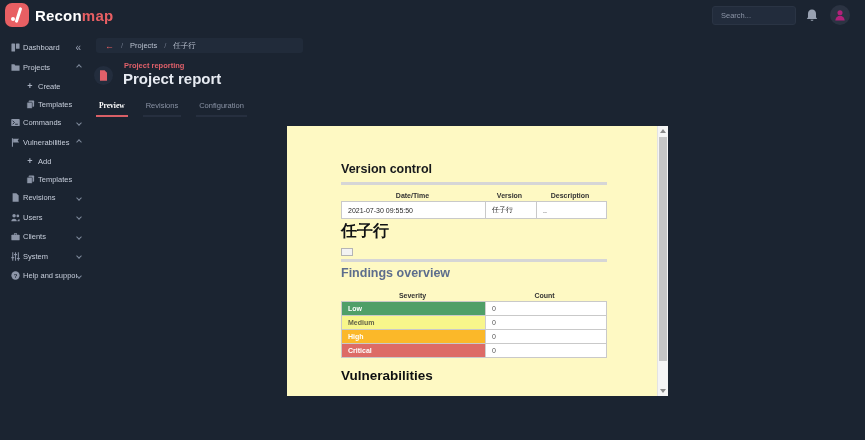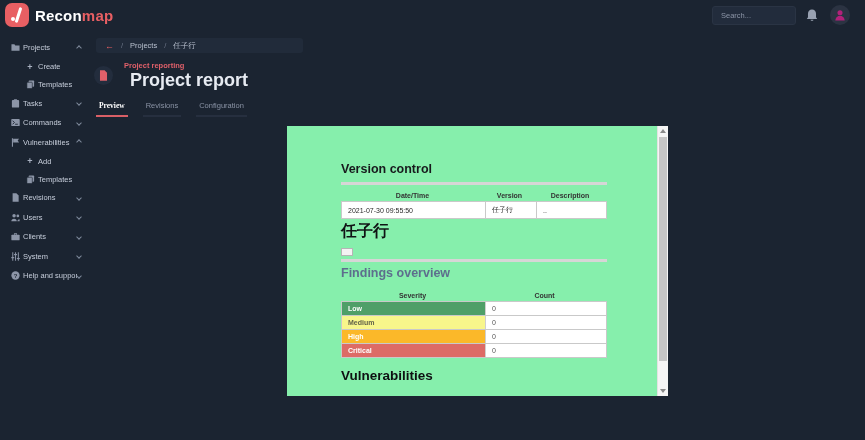--- a/index.html
+++ b/index.html
@@ -44,28 +44,28 @@
   .breadcrumb { position:absolute; left:96px; top:38px; width:207px; height:15px;
     background:#212b3a; border-radius:3px; display:flex; align-items:center; gap:7px;
     padding:0 9px; font-size:7.5px; color:#aab2c2; }
   .breadcrumb .back { color:#e85f63; font-size:9px; cursor:pointer; }
   .breadcrumb .sep { color:#6b7486; }
   .breadcrumb .crumb { color:#b9c1cf; cursor:pointer; }
 
   .title-icon { position:absolute; left:94px; top:66px; width:19px; height:19px; border-radius:50%;
     background:#232d3d; display:flex; align-items:center; justify-content:center; }
   .eyebrow { position:absolute; left:124px; top:61px; font-size:7.5px; color:#e0606a;font-weight:bold; }
-  .page-title { position:absolute; left:130px; top:70px; font-size:18px; font-weight:bold; color:#e7ebf2; }
+  .page-title { position:absolute; left:123px; top:70px; font-size:15px; font-weight:bold; color:#e7ebf2; }
 
   .tabs { position:absolute; left:96px; top:99px; display:flex; gap:15px; }
   .tab { font-size:7.5px; padding:2px 3px 5px 3px; border-bottom:2px solid #262f3f; color:#8a93a5; cursor:pointer; }
   .tab.active { color:#ffffff; font-weight:bold; border-bottom-color:#d95f66;font-family:Liberation Serif, serif; }
 
   
-  .panel { position:absolute; left:287px; top:126px; width:381px; height:270px; background:#86efac; }
+  .panel { position:absolute; left:287px; top:126px; width:381px; height:270px; background:#fef9c3; }
   .panel-h2 { position:absolute; left:54px; font-size:12.5px; font-weight:bold; color:#17191c; }
   .hr { position:absolute; left:54px; width:266px; height:3px; background:#d6d6d6; }
 
   .tbl { position:absolute; left:54px; width:266px; font-size:7px; }
   .tbl .hdr { display:grid; }
   .tbl .hdr span { text-align:center; font-weight:bold; color:#333; padding:3px 0; }
   .tbl .row { display:grid; border:1px solid #c9c9c9; margin-top:-1px; background:#fff; }
   .tbl .cell { padding:0 0 0 6px; display:flex; align-items:center; color:#2a2a2a; }
   .t1 .hdr, .t1 .row { grid-template-columns:143px 51px 70px; }
   .t1 .row { height:18px; }
@@ -110,20 +110,30 @@
   <div class="avatar">
     <svg width="12" height="12" viewBox="0 0 10 10" fill="#b1217a">
       <circle cx="5" cy="3.1" r="2.1"></circle>
       <path d="M1.1 9.6 a3.9 3.9 0 0 1 7.8 0 z"></path>
     </svg>
   </div>
 </div>
 
 <div class="sidebar">
 
+  <div class="nav-item">
+    <span class="nav-icon">
+      <svg width="9" height="9" viewBox="0 0 10 10" fill="#8c95a7">
+          <rect x="0.5" y="0.5" width="4" height="9" rx="0.6"></rect>
+          <rect x="5.5" y="0.5" width="4" height="6" rx="0.6"></rect>
+        </svg>
+    </span>
+    <span class="nav-label">Dashboard</span>
+    <span class="collapse-glyph">«</span>
+  </div>
 
   <div class="nav-item">
     <span class="nav-icon">
       <svg width="9" height="9" viewBox="0 0 10 10" fill="#8c95a7">
           <path d="M0.5 1.5 h3.3 l1 1.2 h4.7 v6 h-9 z"></path>
         </svg>
     </span>
     <span class="nav-label">Projects</span>
     <span class="chev up"></span>
   </div>
@@ -138,30 +148,20 @@
   <div class="nav-item child">
     <span class="nav-icon">
       <svg width="9" height="9" viewBox="0 0 10 10" fill="#8c95a7">
           <rect x="3" y="0.5" width="6" height="7" rx="0.8"></rect>
           <rect x="1" y="2.5" width="6" height="7" rx="0.8" stroke="#1b2431" stroke-width="0.7"></rect>
         </svg>
     </span>
     <span class="nav-label">Templates</span>
   </div>
 
-  <div class="nav-item">
-    <span class="nav-icon">
-      <svg width="9" height="9" viewBox="0 0 10 10" fill="#8c95a7">
-          <rect x="1" y="1.2" width="8" height="8.3" rx="1"></rect>
-          <rect x="3.2" y="0.2" width="3.6" height="2" rx="0.5"></rect>
-        </svg>
-    </span>
-    <span class="nav-label">Tasks</span>
-    <span class="chev down"></span>
-  </div>
 
   <div class="nav-item">
     <span class="nav-icon">
       <svg width="9" height="9" viewBox="0 0 10 10">
           <rect x="0.3" y="1" width="9.4" height="8" rx="1" fill="#8c95a7"></rect>
           <path d="M1.8 3 L3.8 5 L1.8 7" stroke="#1b2431" stroke-width="1" fill="none"></path>
           <rect x="4.6" y="6.4" width="3" height="1" fill="#1b2431"></rect>
         </svg>
     </span>
     <span class="nav-label">Commands</span>

